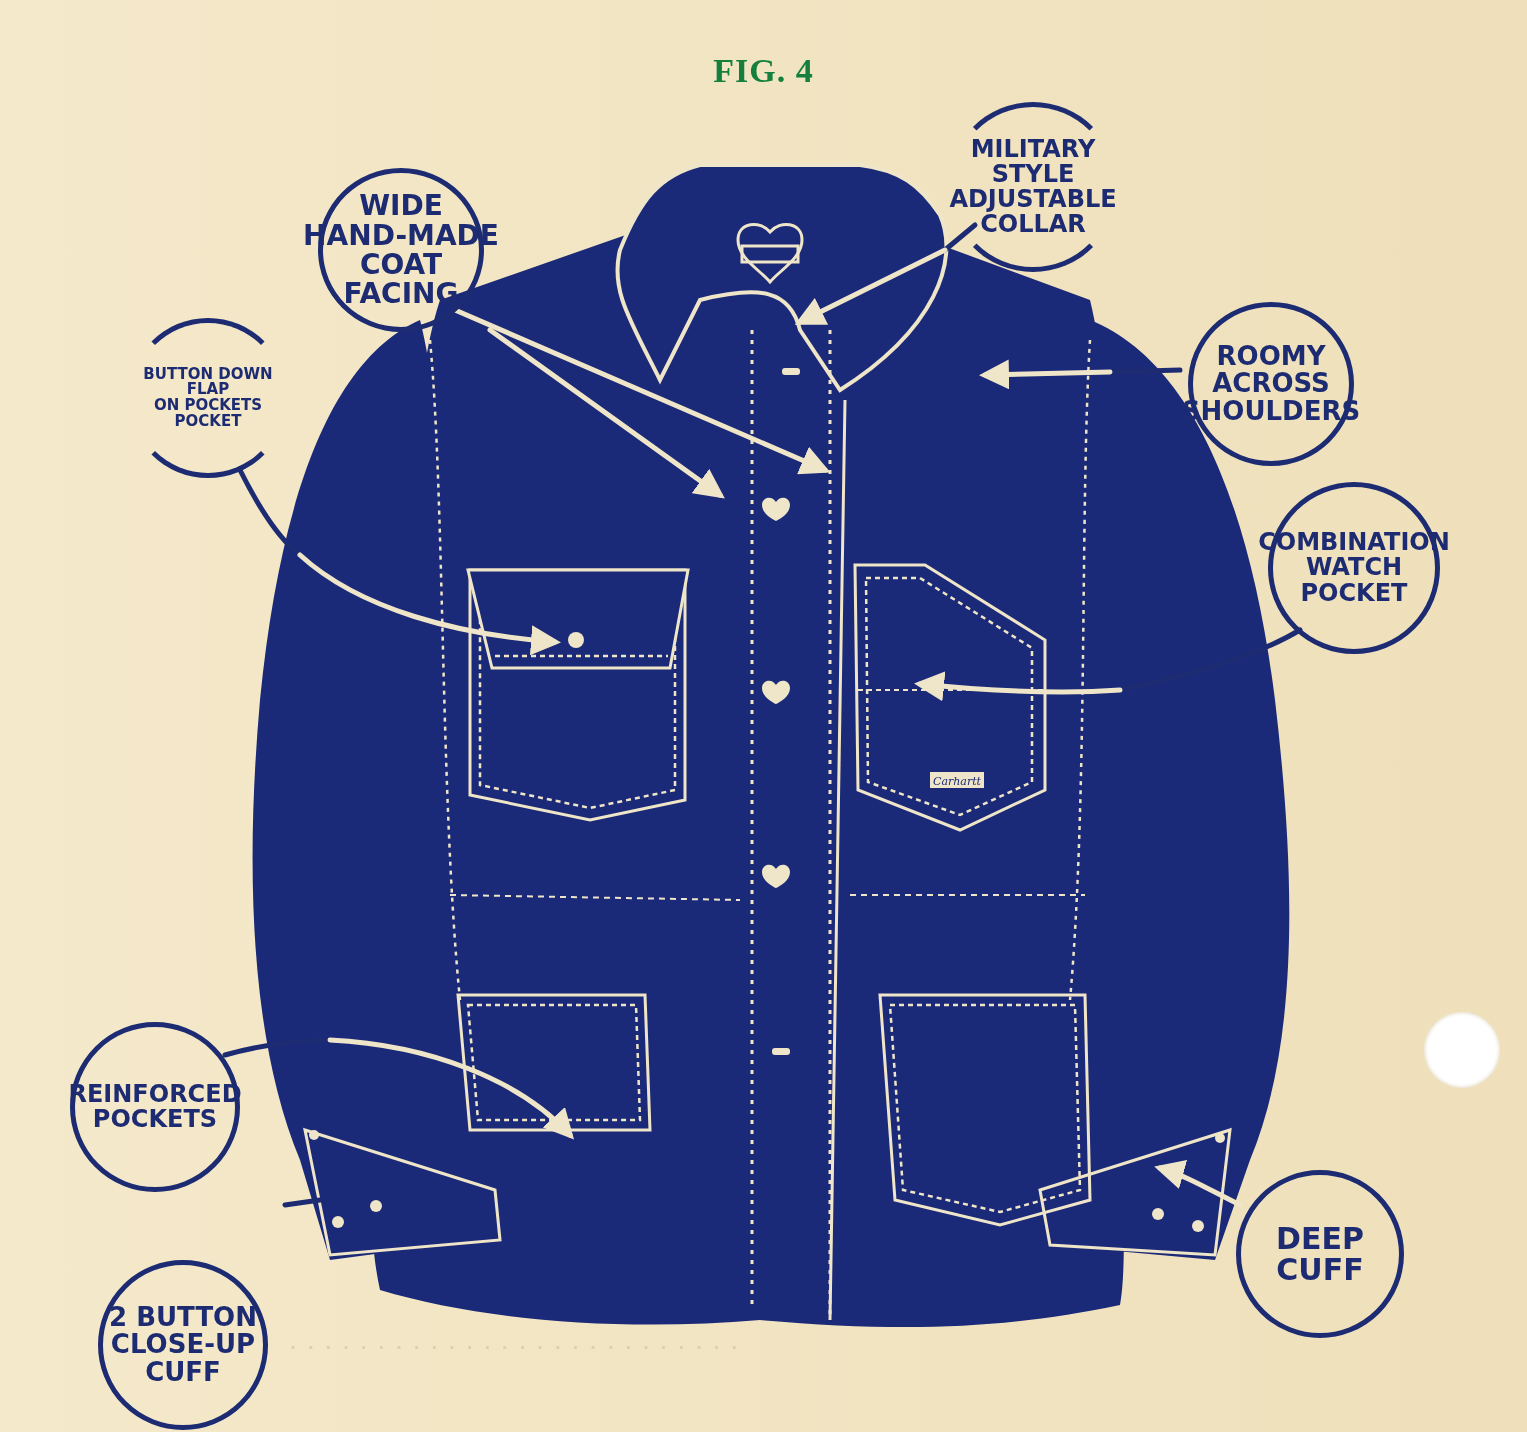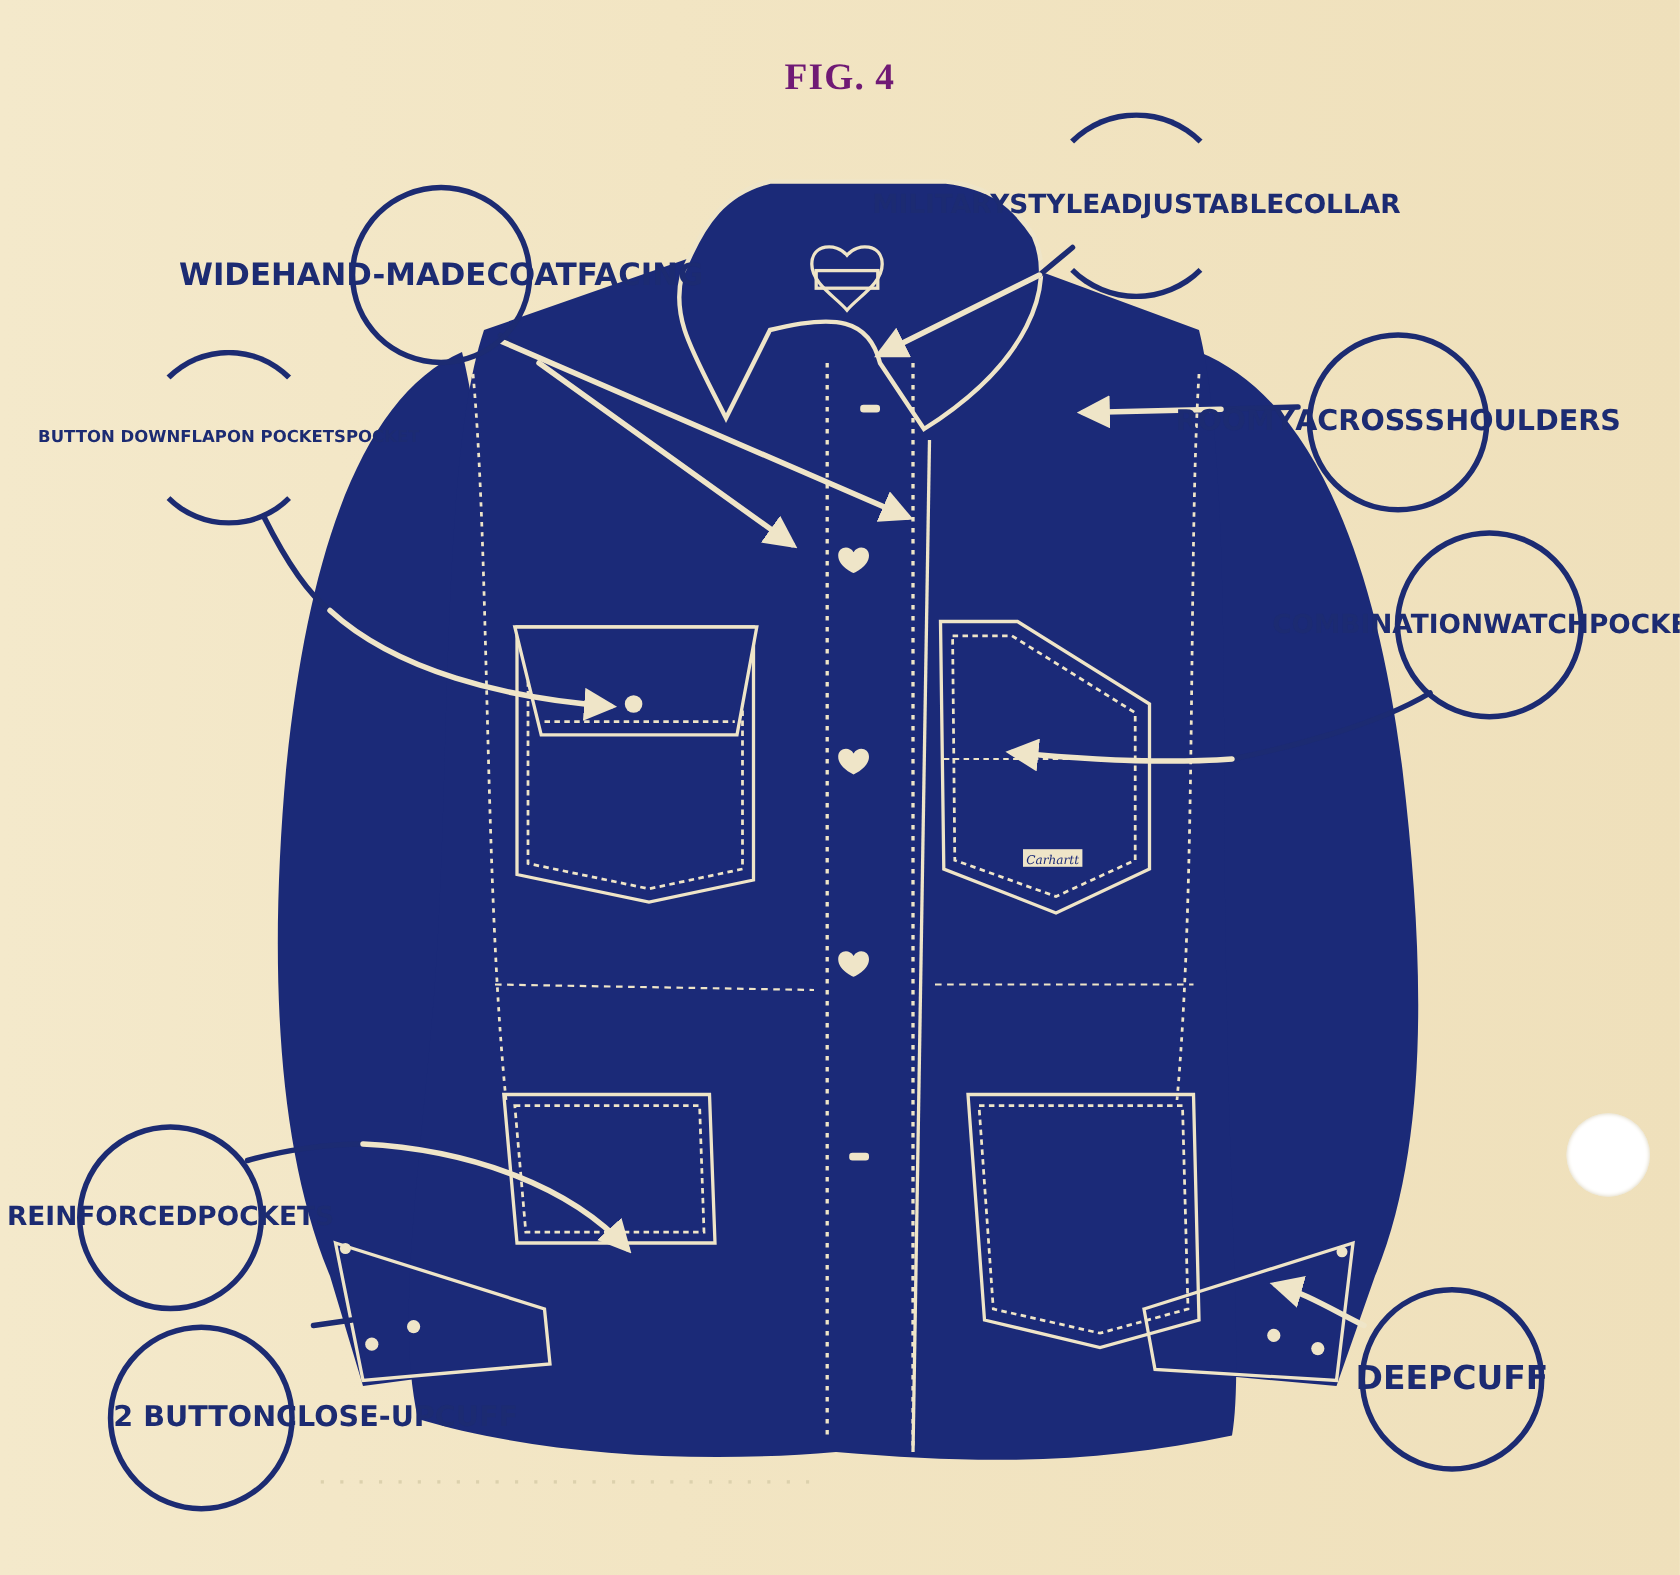--- a/index.html
+++ b/index.html
@@ -2,24 +2,24 @@
 <html><head>
 <meta charset="utf-8">
 <style>
   html, body { margin:0; padding:0; }
   body { width:1527px; height:1432px; background:#f3e7c6; position:relative; overflow:hidden;
          font-family:"Liberation Sans", "DejaVu Sans", sans-serif; }
   .paper { position:absolute; inset:0; background:
            linear-gradient(90deg, #f4e9cb 0%, #f2e5c3 40%, #efe0bb 100%); }
   .fig-title { position:absolute; left:0; width:1527px; top:52px; text-align:center;
                font-family:"Liberation Serif", "DejaVu Serif", serif; font-weight:bold;
-               font-size:34px; color:#701a75; letter-spacing:1px; }
+               font-size:34px; color:#15803d; letter-spacing:1px; }
   svg.art { position:absolute; left:0; top:0; }
   .callout { position:absolute; border:5px solid #1c2b72; border-radius:50%;
-             display:flex; flex-direction:row; align-items:center; justify-content:center;
+             display:flex; flex-direction:column; align-items:center; justify-content:center;
              color:#1c2b72; font-family:"DejaVu Sans", sans-serif; font-weight:bold;
              text-align:center; line-height:1.05; box-sizing:border-box; }
   .callout span { display:block; white-space:nowrap; }
   .hole { position:absolute; left:1424px; top:1012px; width:76px; height:76px; border-radius:50%;
           background:#ffffff; box-shadow:0 0 4px #d8cfb5 inset; }
   .faded-caption { position:absolute; left:290px; top:1338px; font-size:16px; color:#dcd1ad;
                    letter-spacing:3px; font-weight:bold; font-family:"DejaVu Sans", sans-serif; }
 </style>
 </head>
 <body>
@@ -148,21 +148,21 @@
   <span>COMBINATION</span>
   <span>WATCH</span>
   <span>POCKET</span>
 </div>
 
 <div class="callout" style="left:70px; top:1022px; width:170px; height:170px; font-size:24px;">
   <span>REINFORCED</span>
   <span>POCKETS</span>
 </div>
 
-<div class="callout" style="left:98px; top:1204px; width:170px; height:170px; font-size:26px;justify-content:space-between;">
+<div class="callout" style="left:98px; top:1260px; width:170px; height:170px; font-size:26px;">
   <span>2 BUTTON</span>
   <span>CLOSE-UP</span>
   <span>CUFF</span>
 </div>
 
 <div class="callout" style="left:1236px; top:1170px; width:168px; height:168px; font-size:30px;">
   <span>DEEP</span>
   <span>CUFF</span>
 </div>
 

